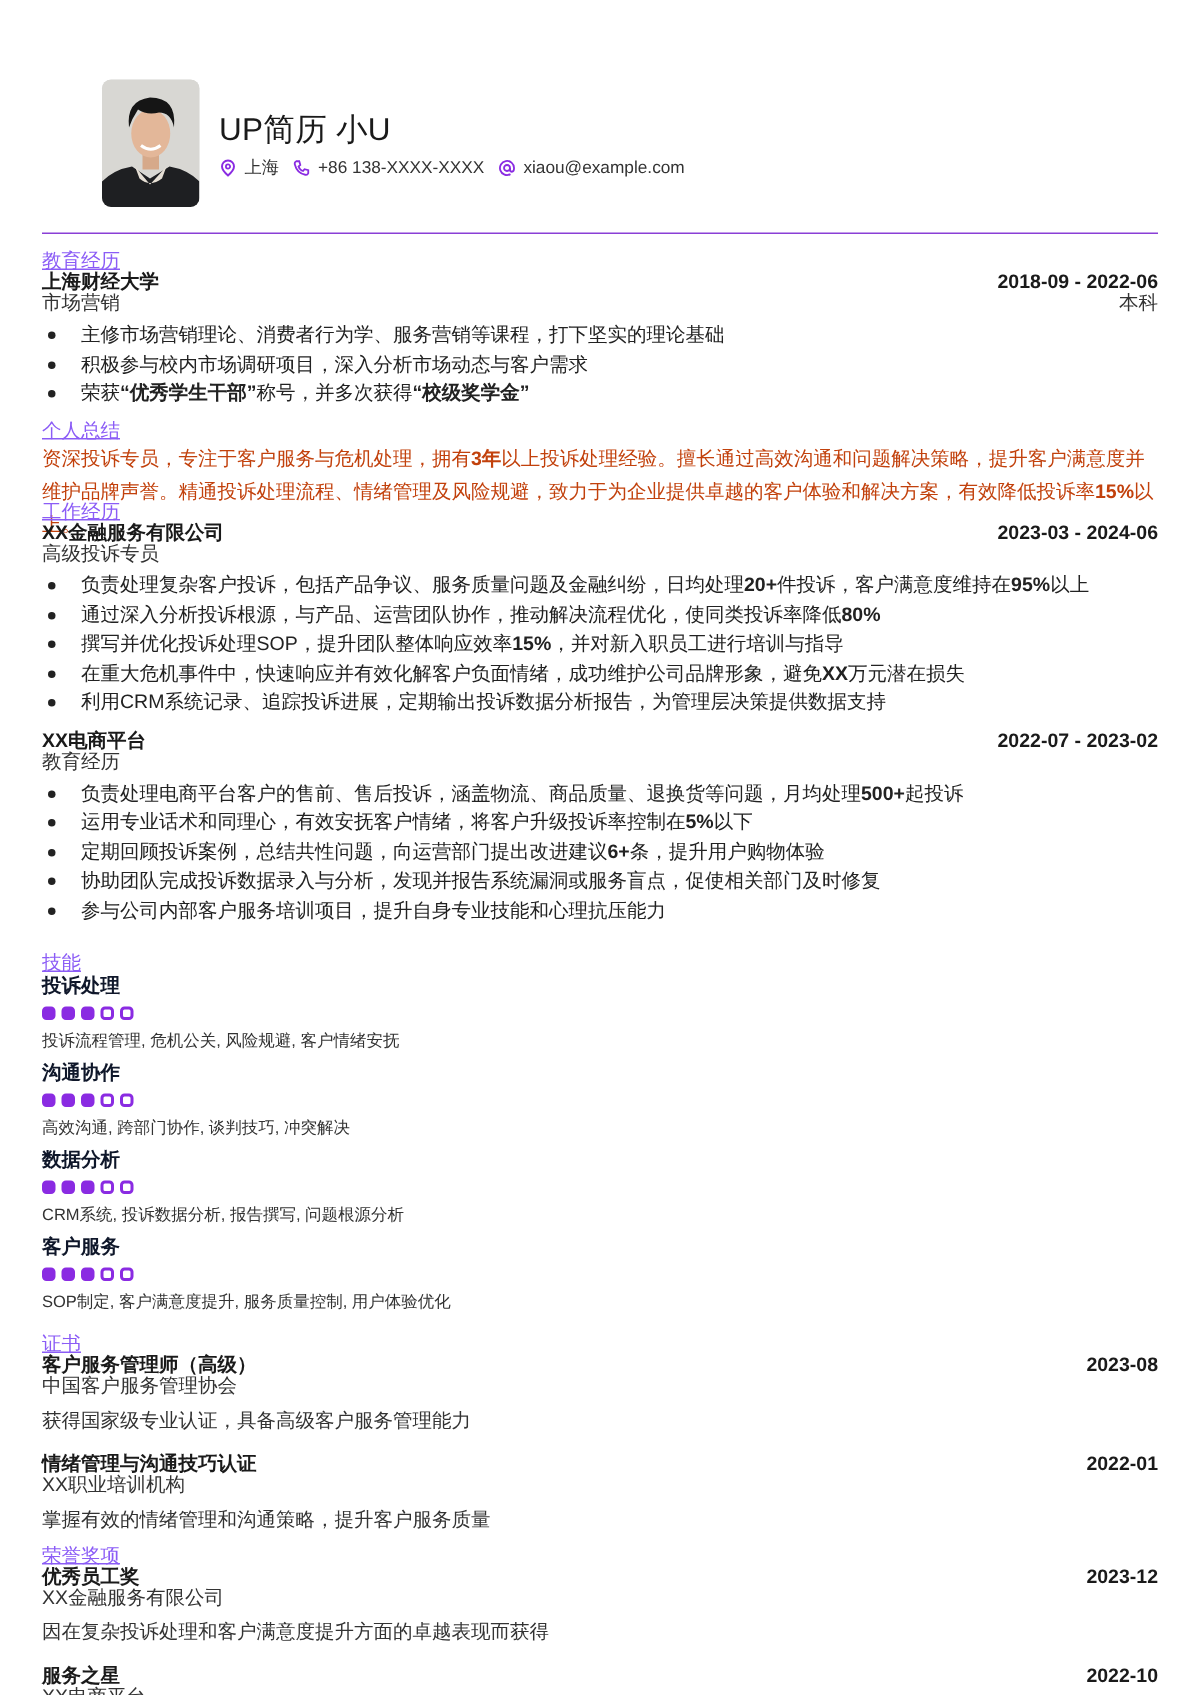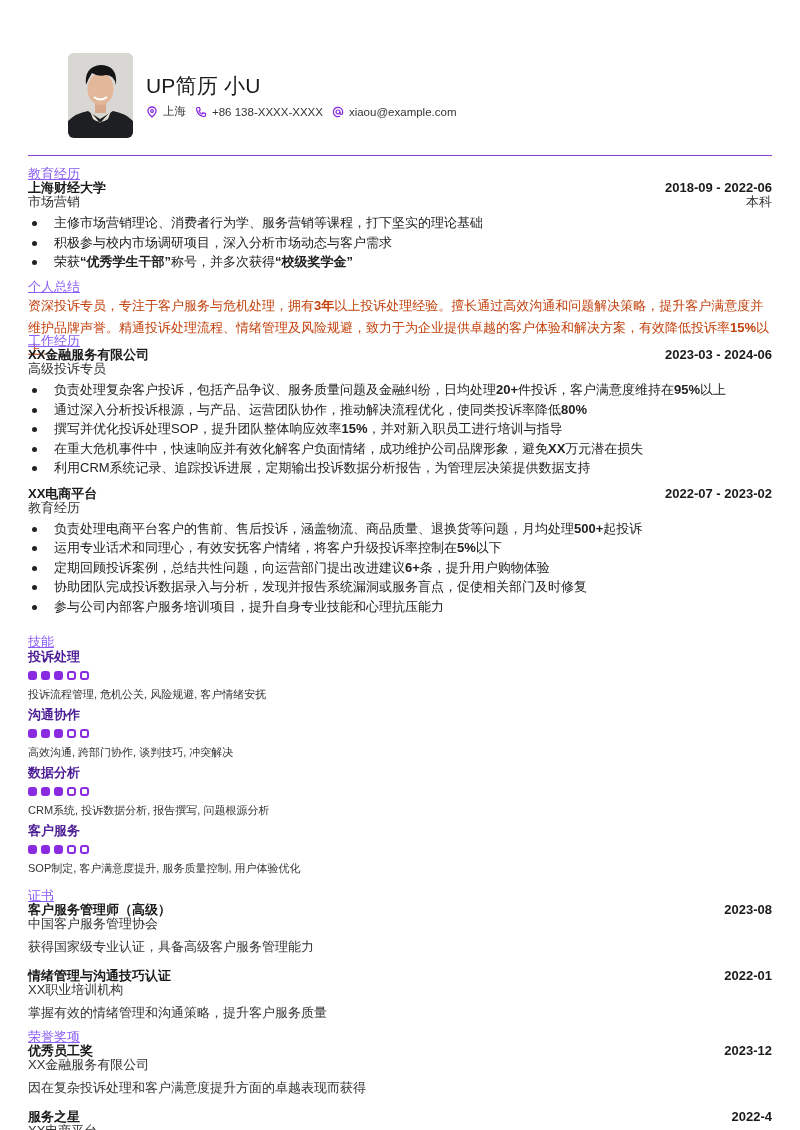--- a/index.html
+++ b/index.html
@@ -50,21 +50,21 @@
     position: relative; padding-left: 26px; font-size: 13px; line-height: 19.5px; color: #222;
   }
   ul.bullets li::before {
     content: ""; position: absolute; left: 4px; top: 8px;
     width: 5px; height: 5px; border-radius: 50%; background: #222;
   }
   .para { font-size: 13px; line-height: 22px; color: #c2410c; margin-top: 1px; }
   b { font-weight: bold; }
 
   .skill { margin-bottom: 6px; }
-  .skill-name { font-weight: bold; font-size: 13px; line-height: 16px; color: #4c1d95; }
+  .skill-name { font-weight: bold; font-size: 13px; line-height: 16px; color: #0f172a; }
   .dots { display: flex; margin: 6px 0 7px 0; }
   .dot {
     width: 9px; height: 9px; border-radius: 3px; margin-right: 4px;
     border: 2px solid #8a2be2;
   }
   .dot.on { background: #8a2be2; }
   .dot.off { background: #fff; }
   .skill-tags { font-size: 11px; color: #333; line-height: 14px; }
 
   .desc { font-size: 13px; color: #333; line-height: 16px; margin-top: 8px; }
@@ -243,19 +243,19 @@
       <div class="row">
         <span class="item-title">优秀员工奖</span>
         <span class="item-date">2023-12</span>
       </div>
       <div class="item-sub">XX金融服务有限公司</div>
       <div class="desc">因在复杂投诉处理和客户满意度提升方面的卓越表现而获得</div>
     </div>
     <div class="block">
       <div class="row">
         <span class="item-title">服务之星</span>
-        <span class="item-date">2022-4</span>
+        <span class="item-date">2022-10</span>
       </div>
       <div class="item-sub">XX电商平台</div>
     </div>
   </div>
 
 </div>
 
 </body></html>

